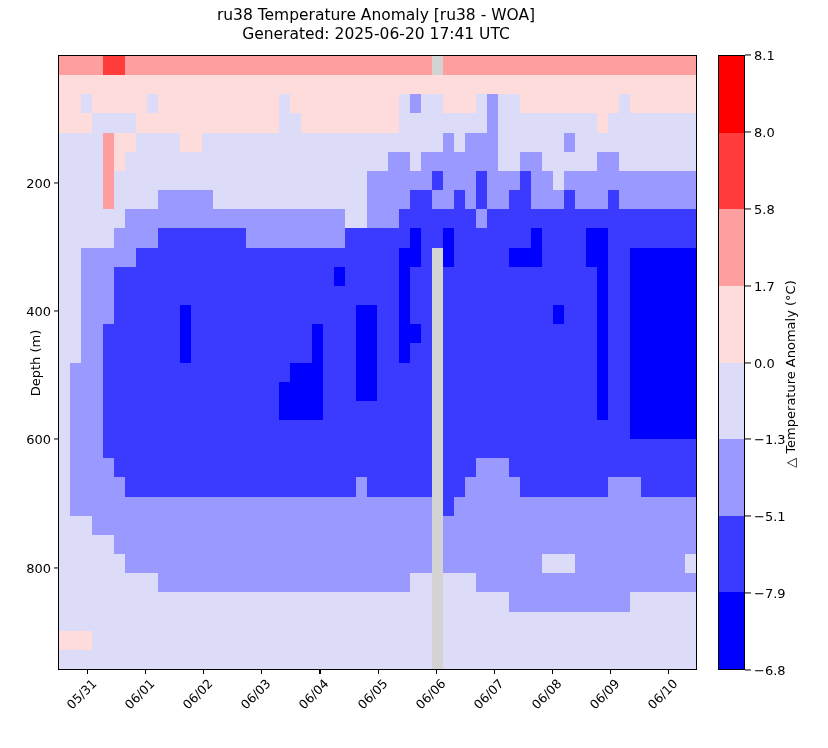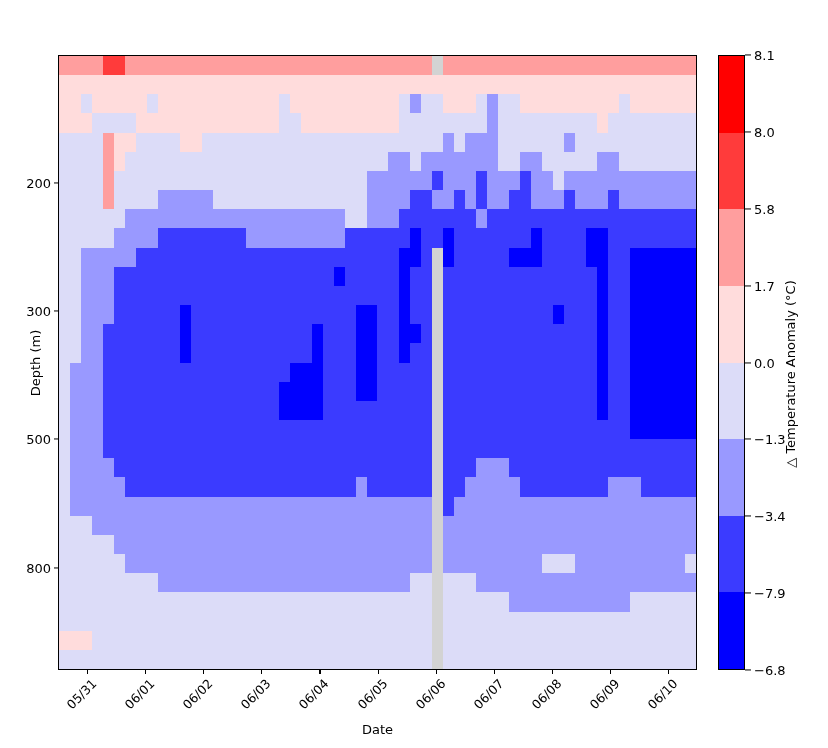--- a/index.html
+++ b/index.html
@@ -45,20 +45,22 @@
   .cbtickmark{position:absolute;left:20px;width:6px;height:1.1px;background:#000;
               transform:translateY(-50%);}
   #cblabel{position:absolute;left:790px;top:50%;font-size:13px;
            transform:translate(-50%,-50%) rotate(-90deg);white-space:nowrap;}
 </style>
 </head>
 <body>
 
 <div id="figure">
 
+  <div id="title">ru38 Temperature Anomaly [ru38 - WOA]
+Generated: 2025-06-20 17:41 UTC</div>
 
   <div id="axes">
     <div id="grid" style="grid-template-columns: repeat(58, 1fr); grid-template-rows: repeat(32, 1fr);">
         <div class="cell" style="background: rgb(255, 158, 158);"></div>
         <div class="cell" style="background: rgb(255, 158, 158);"></div>
         <div class="cell" style="background: rgb(255, 158, 158);"></div>
         <div class="cell" style="background: rgb(255, 158, 158);"></div>
         <div class="cell" style="background: rgb(255, 59, 59);"></div>
         <div class="cell" style="background: rgb(255, 59, 59);"></div>
         <div class="cell" style="background: rgb(255, 158, 158);"></div>
@@ -1911,23 +1913,23 @@
         <div class="cell" style="background: rgb(220, 220, 248);"></div>
         <div class="cell" style="background: rgb(220, 220, 248);"></div>
         <div class="cell" style="background: rgb(220, 220, 248);"></div>
       </div>
   </div>
 
   <div id="yaxis-group">
       <div class="ytickmark" style="left: 54px; top: 183.125px;"></div>
       <div class="ytick" style="right: 777px; top: 183.125px;">200</div>
       <div class="ytickmark" style="left: 54px; top: 311.25px;"></div>
-      <div class="ytick" style="right: 777px; top: 311.25px;">300</div>
+      <div class="ytick" style="right: 777px; top: 311.25px;">400</div>
       <div class="ytickmark" style="left: 54px; top: 439.375px;"></div>
-      <div class="ytick" style="right: 777px; top: 439.375px;">500</div>
+      <div class="ytick" style="right: 777px; top: 439.375px;">600</div>
       <div class="ytickmark" style="left: 54px; top: 567.5px;"></div>
       <div class="ytick" style="right: 777px; top: 567.5px;">800</div>
     </div>
   <div id="xaxis-group">
       <div class="xtickmark" style="left: 87.0455px; top: 670px;"></div>
       <div class="xtick" style="left: 43.0455px; width: 46px; top: 676px;">05/31</div>
       <div class="xtickmark" style="left: 145.136px; top: 670px;"></div>
       <div class="xtick" style="left: 101.136px; width: 46px; top: 676px;">06/01</div>
       <div class="xtickmark" style="left: 203.227px; top: 670px;"></div>
       <div class="xtick" style="left: 159.227px; width: 46px; top: 676px;">06/02</div>
@@ -1943,21 +1945,20 @@
       <div class="xtick" style="left: 449.682px; width: 46px; top: 676px;">06/07</div>
       <div class="xtickmark" style="left: 551.773px; top: 670px;"></div>
       <div class="xtick" style="left: 507.773px; width: 46px; top: 676px;">06/08</div>
       <div class="xtickmark" style="left: 609.864px; top: 670px;"></div>
       <div class="xtick" style="left: 565.864px; width: 46px; top: 676px;">06/09</div>
       <div class="xtickmark" style="left: 667.955px; top: 670px;"></div>
       <div class="xtick" style="left: 623.955px; width: 46px; top: 676px;">06/10</div>
     </div>
 
   <div id="ylabel" style="left: 2px; top: 362.5px;">Depth (m)</div>
-  <div id="xlabel">Date</div>
 
   <div id="cbar">
       <div class="cband" style="background: rgb(255, 0, 0);"></div>
       <div class="cband" style="background: rgb(255, 59, 59);"></div>
       <div class="cband" style="background: rgb(255, 158, 158);"></div>
       <div class="cband" style="background: rgb(255, 220, 220);"></div>
       <div class="cband" style="background: rgb(220, 220, 248);"></div>
       <div class="cband" style="background: rgb(153, 153, 255);"></div>
       <div class="cband" style="background: rgb(59, 59, 255);"></div>
       <div class="cband" style="background: rgb(0, 0, 255);"></div>
@@ -1969,21 +1970,21 @@
       <div class="cbtick" style="left: 754px; top: 131.875px;">8.0</div>
       <div class="cbtickmark" style="left: 745px; top: 208.75px;"></div>
       <div class="cbtick" style="left: 754px; top: 208.75px;">5.8</div>
       <div class="cbtickmark" style="left: 745px; top: 285.625px;"></div>
       <div class="cbtick" style="left: 754px; top: 285.625px;">1.7</div>
       <div class="cbtickmark" style="left: 745px; top: 362.5px;"></div>
       <div class="cbtick" style="left: 754px; top: 362.5px;">0.0</div>
       <div class="cbtickmark" style="left: 745px; top: 439.375px;"></div>
       <div class="cbtick" style="left: 754px; top: 439.375px;">−1.3</div>
       <div class="cbtickmark" style="left: 745px; top: 516.25px;"></div>
-      <div class="cbtick" style="left: 754px; top: 516.25px;">−3.4</div>
+      <div class="cbtick" style="left: 754px; top: 516.25px;">−5.1</div>
       <div class="cbtickmark" style="left: 745px; top: 593.125px;"></div>
       <div class="cbtick" style="left: 754px; top: 593.125px;">−7.9</div>
       <div class="cbtickmark" style="left: 745px; top: 670px;"></div>
       <div class="cbtick" style="left: 754px; top: 670px;">−6.8</div>
     </div>
   <div id="cblabel">△ Temperature Anomaly (°C)</div>
 
 </div>
 
 </body></html>

